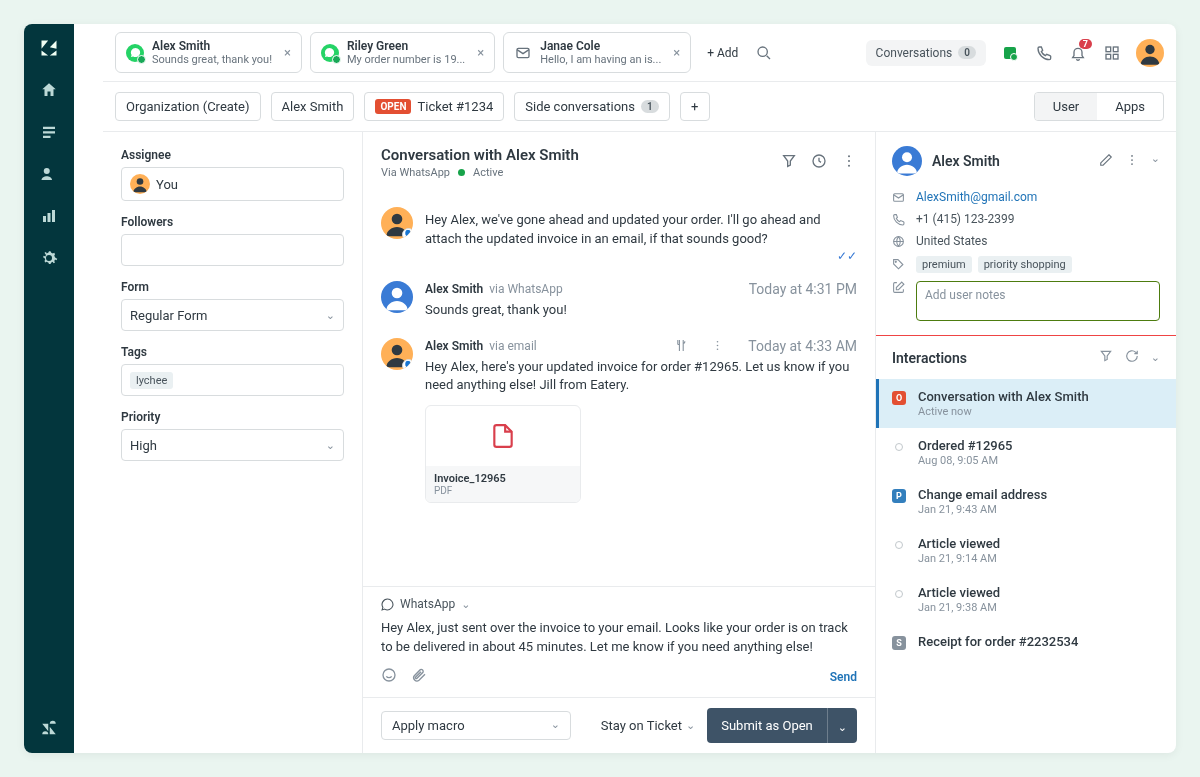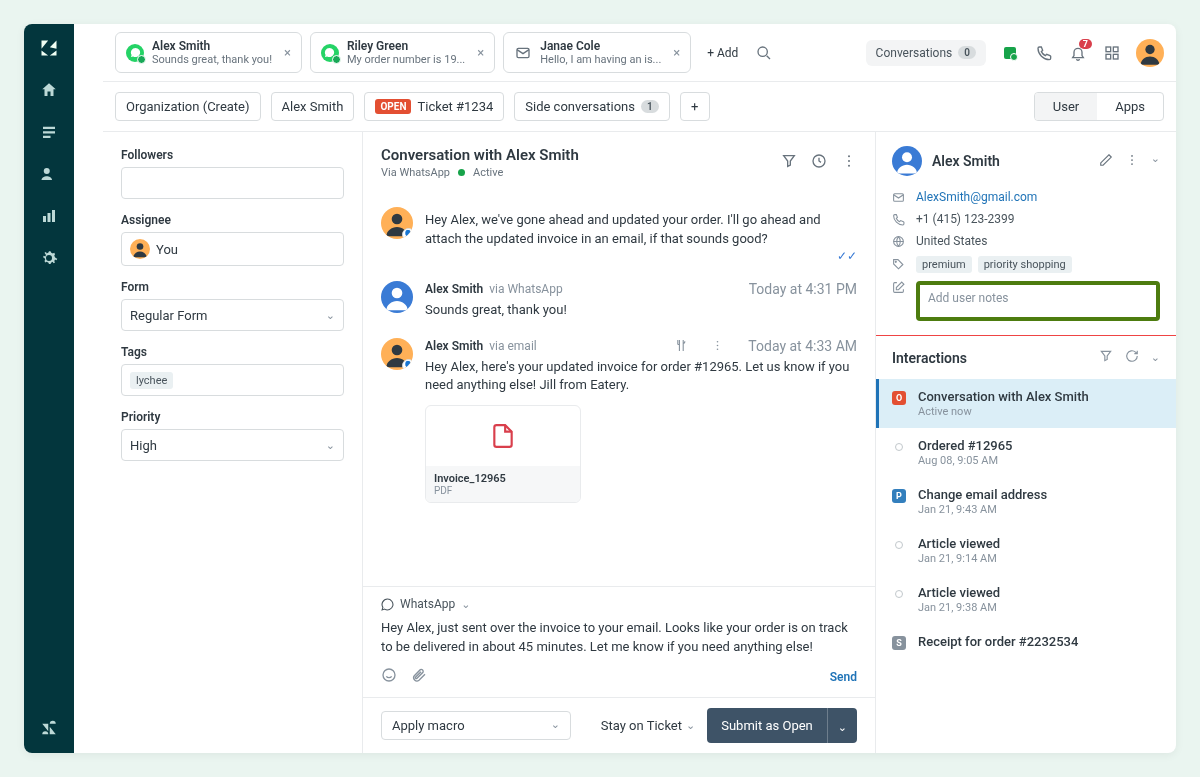--- a/index.html
+++ b/index.html
@@ -98,21 +98,21 @@
   .col-user{width:300px;display:flex;flex-direction:column;min-width:0;}
   .user-head{padding:14px 16px;display:flex;align-items:center;gap:10px;}
   .user-head .avatar{width:30px;height:30px;background:#3a7bd5;}
   .user-head h4{font-size:14px;font-weight:600;flex:1;}
   .user-head-icons{display:flex;gap:12px;color:#68737d;}
   .user-info{padding:0 16px 14px;display:flex;flex-direction:column;gap:8px;font-size:12px;}
   .info-row{display:flex;align-items:center;gap:10px;color:#49545c;}
   .info-row .ic{width:14px;color:#87929d;display:flex;}
   .info-row a{color:#1f73b7;text-decoration:none;}
   .tags-row{display:flex;gap:6px;}
-  .notes{border:4px solid #4d7c0f;border-radius:4px;padding:6px 8px;color:#87929d;font-size:12px;min-height:40px;}
+  .notes{border:1px solid #4d7c0f;border-radius:4px;padding:6px 8px;color:#87929d;font-size:12px;min-height:40px;}
 
   .interactions{border-top:1px solid #ef4444;}
   .inter-head{padding:12px 16px;display:flex;align-items:center;}
   .inter-head h5{font-size:14px;font-weight:600;flex:1;}
   .inter-head .hi{color:#87929d;margin-left:12px;cursor:pointer;}
   .inter-list{display:flex;flex-direction:column;}
   .inter-item{display:flex;gap:12px;padding:10px 16px;align-items:flex-start;position:relative;}
   .inter-item.active{background:#dbeef7;}
   .inter-item.active::before{content:"";position:absolute;left:0;top:0;bottom:0;width:3px;background:#1f73b7;}
   .inter-dot{width:14px;height:14px;margin-top:2px;flex-shrink:0;display:flex;align-items:center;justify-content:center;}
@@ -272,32 +272,32 @@
       <div class="subnav-right">
         <div class="seg active">User</div>
         <div class="seg">Apps</div>
       </div>
     </div>
 
     <div class="columns">
 
       <div class="col-form">
         <div>
-          <div class="field-label">Followers</div>
-          <div class="field-box" style="margin-top:5px;"></div>
-        </div>
-        <div>
           <div class="field-label">Assignee</div>
           <div class="field-box" style="margin-top:5px;">
                 <div class="mini-avatar"><svg viewBox="0 0 24 24">
                     <circle cx="12" cy="9" r="4" fill="#2f3941"></circle>
                     <path d="M4 22c0-4 4-7 8-7s8 3 8 7z" fill="#2f3941"></path>
                   </svg></div>
                 <span>You</span>
               </div>
+        </div>
+        <div>
+          <div class="field-label">Followers</div>
+          <div class="field-box" style="margin-top:5px;"></div>
         </div>
         <div>
           <div class="field-label">Form</div>
           <div class="field-box select" style="margin-top:5px;">
                 <span>Regular Form</span>
                 <span class="chev">⌄</span>
               </div>
         </div>
         <div>
           <div class="field-label">Tags</div>

